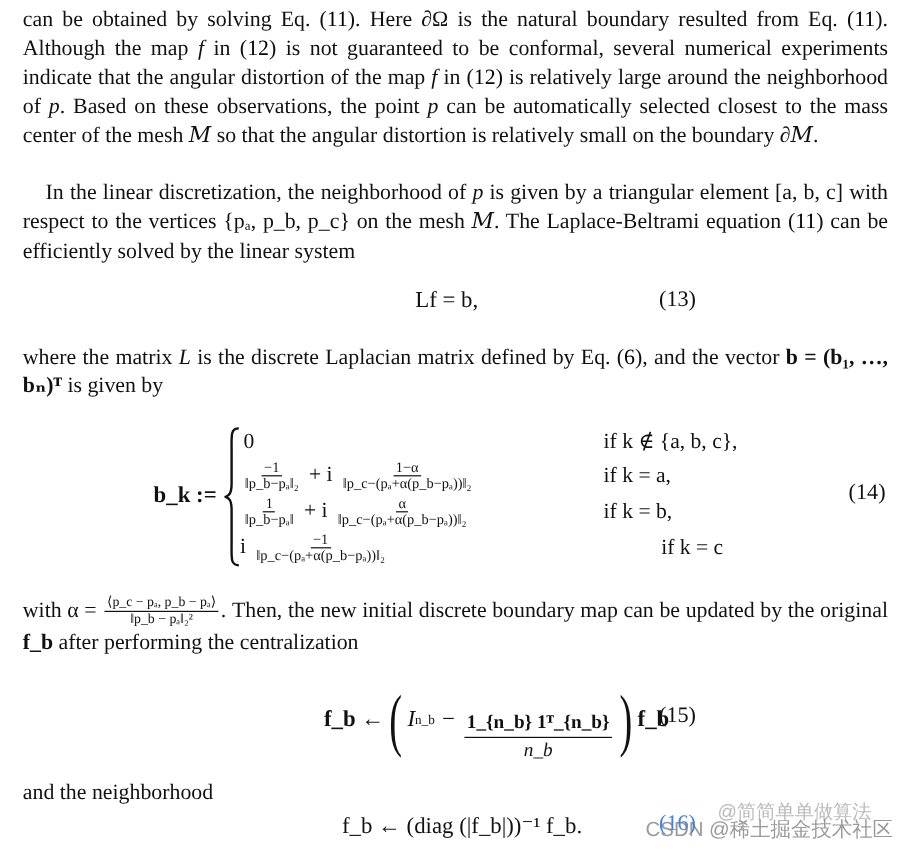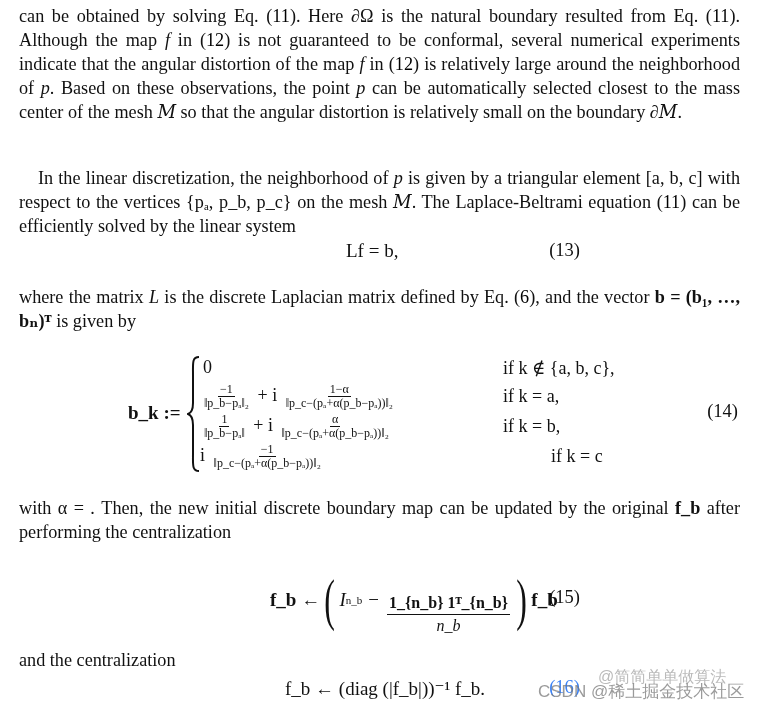--- a/index.html
+++ b/index.html
@@ -37,21 +37,21 @@
     .sub { font-size: 11px; vertical-align: -3px; }
     .bigparen { font-size: 58px; line-height: 58px; vertical-align: middle; font-weight: 200; transform: scaleX(0.55); display: inline-block; }
   </style>
 </head>
 <body>
 
 <p class="p" style="top:4px;">
   <span>can be obtained by solving Eq. (</span><span class="ref">11</span><span>). Here ∂Ω is the natural boundary resulted from Eq. (</span><span class="ref">11</span><span>). Although the map </span><i class="m">f</i><span> in (</span><span class="ref">12</span><span>) is not guaranteed to be conformal, several numerical experiments indicate that the angular distortion of the map </span><i class="m">f</i><span> in (</span><span class="ref">12</span><span>) is relatively large around the neighborhood of </span><i class="m">p</i><span>. Based on these observations, the point </span><i class="m">p</i><span> can be automatically selected closest to the mass center of the mesh </span><span class="cal">M</span><span> so that the angular distortion is relatively small on the boundary ∂</span><span class="cal">M</span><span>.</span>
 </p>
 
-<p class="p indent" style="top:148px;margin-top:18px;">
+<p class="p indent" style="top:148px;">
   <span>In the linear discretization, the neighborhood of </span><i class="m">p</i><span> is given by a triangular element [a, b, c] with respect to the vertices {pₐ, p_b, p_c} on the mesh </span><span class="cal">M</span><span>. The Laplace-Beltrami equation (</span><span class="ref">11</span><span>) can be efficiently solved by the linear system</span>
 </p>
 
 <div class="eq" style="top:240px;">
   <span style="position:absolute; left:346px;">Lf = b,</span>
   <span class="eqnum">(13)</span>
 </div>
 
 <p class="p" style="top:285px;">
   <span>where the matrix </span><i class="m">L</i><span> is the discrete Laplacian matrix defined by Eq. (</span><span class="ref">6</span><span>), and the vector </span><b class="v">b = (b₁, …, bₙ)ᵀ</b><span> is given by</span>
@@ -101,42 +101,45 @@
 
   <span class="cond" style="top:357px;">if k ∉ {a, b, c},</span>
   <span class="cond" style="top:386px;">if k = a,</span>
   <span class="cond" style="top:416px;">if k = b,</span>
   <span class="cond" style="top:446px;margin-left:48px;">if k = c</span>
 
   <span class="eqnum" style="top:401px;">(14)</span>
 </div>
 
 <div class="p" style="top:496px;">
-  <span>with α = </span><span>. Then, the new initial discrete boundary map can be updated by the original </span><b class="v">f_b</b><span> after performing the centralization</span>
+  <span>with α = </span><span class="frac" style="font-size:11.5px;">
+      <span class="num">⟨p_c − pₐ, p_b − pₐ⟩</span>
+      <span class="den">‖p_b − pₐ‖₂²</span>
+    </span><span>. Then, the new initial discrete boundary map can be updated by the original </span><b class="v">f_b</b><span> after performing the centralization</span>
 </div>
 
 <div class="eq" style="top:565px; height:70px;">
   <div style="position:absolute; left:270px; top:0; display:flex; align-items:center; height:70px; font-size:19px;">
     <b class="v">f_b ←</b>
     <span class="bigparen">(</span>
     <i class="m">I</i>
       <span class="sub">n_b</span>
     <span style="margin:0 6px;">−</span>
     <span class="frac" style="font-size:16px; line-height:22px;margin-top:28px;">
         <b class="num">1_{n_b} 1ᵀ_{n_b}</b>
         <i class="den">n_b</i>
       </span>
     <span class="bigparen">)</span>
     <b class="v">f_b</b>
   </div>
   <span class="eqnum" style="top:22px;">(15)</span>
 </div>
 
 <p class="p" style="top:648px;">
-  <span>and the centralization</span>
+  <span>and the neighborhood</span>
 </p>
 
 <div class="eq" style="top:677px;">
   <span style="position:absolute; left:285px;">f_b ← (diag (|f_b|))⁻¹ f_b.</span>
   <span class="eqnum" style="color:#3b82f6;">(16)</span>
 </div>
 
 <span class="watermark" style="left:598px; top:667px; font-size:16px; color:rgba(140,140,140,0.6);">@简简单单做算法</span>
 <span class="watermark" style="left:538px; top:680px;">CSDN @稀土掘金技术社区</span>
 

